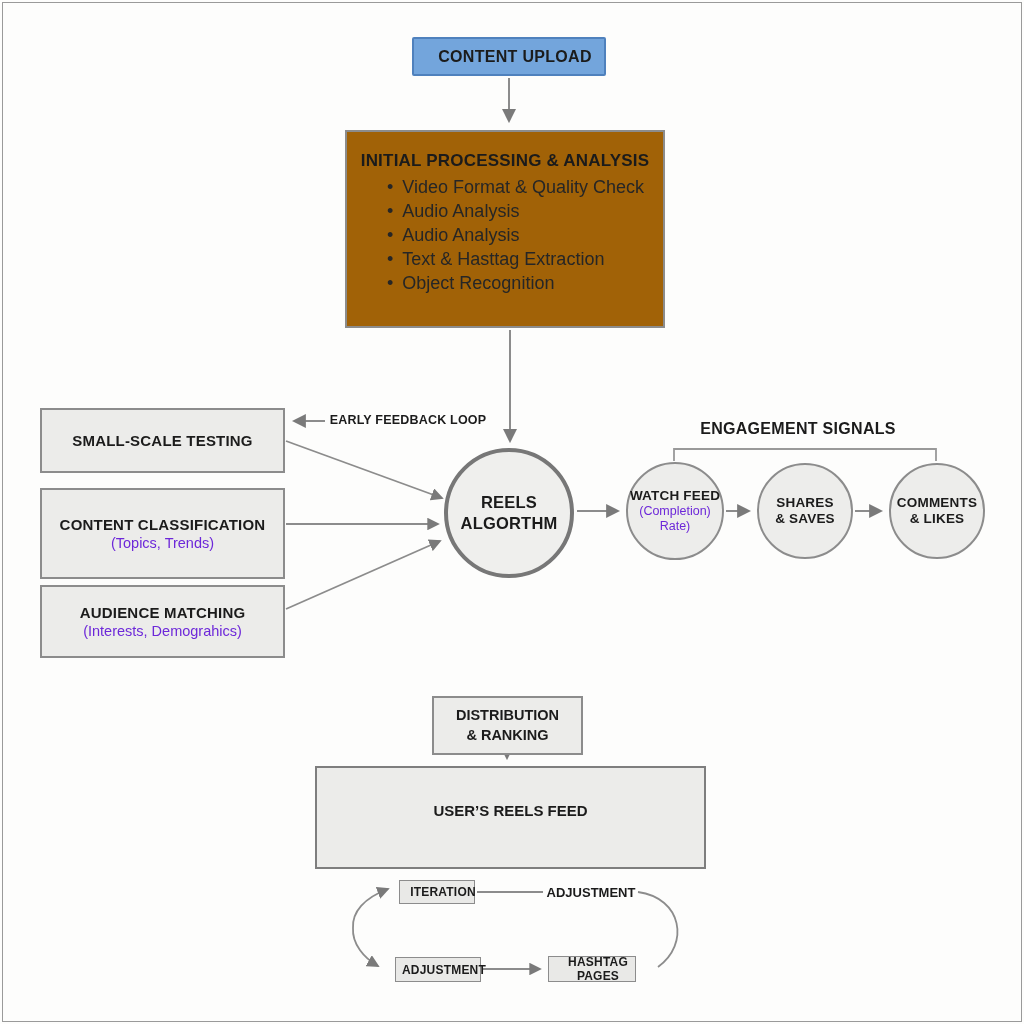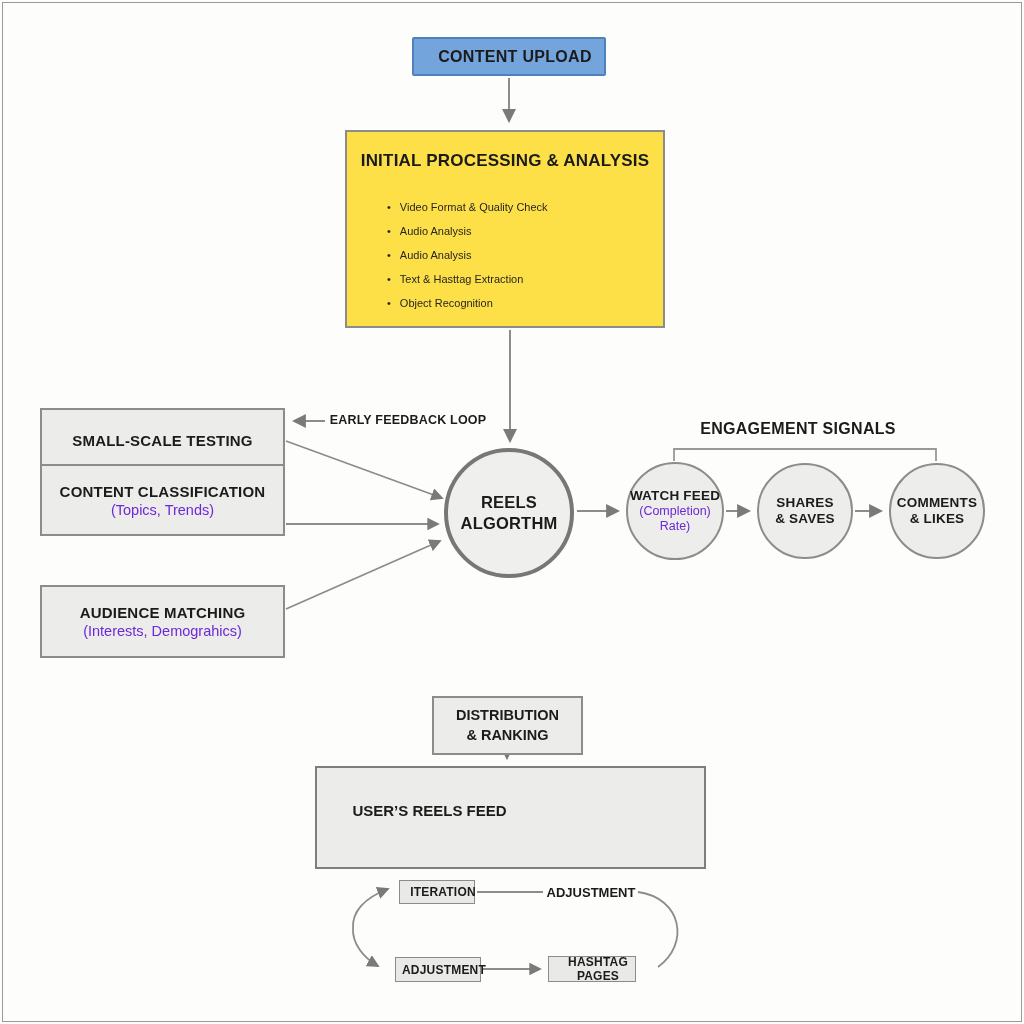--- a/index.html
+++ b/index.html
@@ -15,48 +15,48 @@
   }
   svg.connectors{position:absolute;left:0;top:0;z-index:1;}
   .node{position:absolute;z-index:2;box-sizing:border-box;display:flex;flex-direction:column;align-items:center;justify-content:center;text-align:center;}
   .gray-box{background:#ececea;border:2px solid #8c8c8c;}
   .blue-box{background:#73a5dc;border:2px solid #4f81bd;border-radius:2px;}
   .title-line{font-weight:bold;letter-spacing:0.2px;}
   .sub-line{font-weight:normal;color:#6d28d9;}
 
   .content-upload{left:412px;top:37px;width:194px;height:39px;font-size:16px;font-weight:bold;letter-spacing:0.3px;padding-left:12px;}
 
-  .processing-box{left:345px;top:130px;width:320px;height:198px;background:#fde047;border:2px solid #8c8c8c;align-items:stretch;justify-content:flex-start;text-align:left;}
+  .processing-box{left:345px;top:130px;width:320px;height:198px;background:#a16207;border:2px solid #8c8c8c;align-items:stretch;justify-content:flex-start;text-align:left;}
   .processing-title{font-weight:bold;font-size:17px;text-align:center;margin-top:19px;letter-spacing:0.2px;}
-  .bullets{margin-top:24px;margin-left:40px;font-size:11px;color:#262626;}
+  .bullets{margin-top:4px;margin-left:40px;font-size:18px;color:#262626;}
   .bullet-item{line-height:24px;}
   .bullet-item::before{content:"•";margin-right:9px;}
 
   .left-box{left:40px;width:245px;}
   .lb1{top:408px;height:65px;font-size:15px;}
-  .lb2{top:464px;height:72px;font-size:15px;}
+  .lb2{top:488px;height:91px;font-size:15px;}
   .lb3{top:585px;height:73px;font-size:15px;}
   .left-box .sub-line{font-size:14.5px;margin-top:2px;}
 
   .feedback-label{left:328px;top:413px;width:160px;font-size:12.5px;font-weight:bold;text-align:left;letter-spacing:0.2px;}
 
   .algo-circle{left:444px;top:448px;width:130px;height:130px;border-radius:50%;background:#efefed;border:4px solid #777;font-size:16.5px;font-weight:bold;line-height:1.25;letter-spacing:0.2px;}
 
   .engagement-title{left:690px;top:420px;width:216px;font-size:16px;font-weight:bold;letter-spacing:0.3px;text-align:center;}
 
   .signal-circle{border-radius:50%;background:#ededeb;border:2px solid #8c8c8c;line-height:1.2;}
   .sc1{left:626px;top:462px;width:98px;height:98px;}
   .sc2{left:757px;top:463px;width:96px;height:96px;}
   .sc3{left:889px;top:463px;width:96px;height:96px;}
   .signal-circle .title-line{font-size:13.5px;}
   .signal-circle .sub-line{font-size:12.5px;}
 
   .distribution-box{left:432px;top:672px;width:151px;height:59px;font-size:14.5px;font-weight:bold;line-height:1.35;margin-top:24px;}
 
-  .dest-box{left:315px;top:766px;width:391px;height:103px;background:#ececea;border:2px solid #7e7e7e;flex-direction:column;align-items:stretch;padding:9px;}
+  .dest-box{left:315px;top:766px;width:391px;height:103px;background:#ececea;border:2px solid #7e7e7e;flex-direction:row;align-items:stretch;padding:9px;}
   .dest-cell{display:flex;flex-direction:column;align-items:center;justify-content:center;font-size:15px;font-weight:bold;line-height:1.4;padding-bottom:14px;}
   .dest-left{width:207px;}
   .dest-right{width:184px;border-left:2px solid #7e7e7e;}
 
   .mini-box{background:#e9e9e7;border:1.5px solid #8c8c8c;font-size:12px;font-weight:bold;letter-spacing:0.2px;padding-left:12px;}
   .iteration-box{left:399px;top:880px;width:76px;height:24px;}
   .adjustment-box{left:395px;top:957px;width:86px;height:25px;}
   .hashtag-box{left:548px;top:956px;width:88px;height:26px;}
   .adjustment-label{left:546px;top:885px;width:90px;font-size:13px;font-weight:bold;text-align:center;}
 </style>

